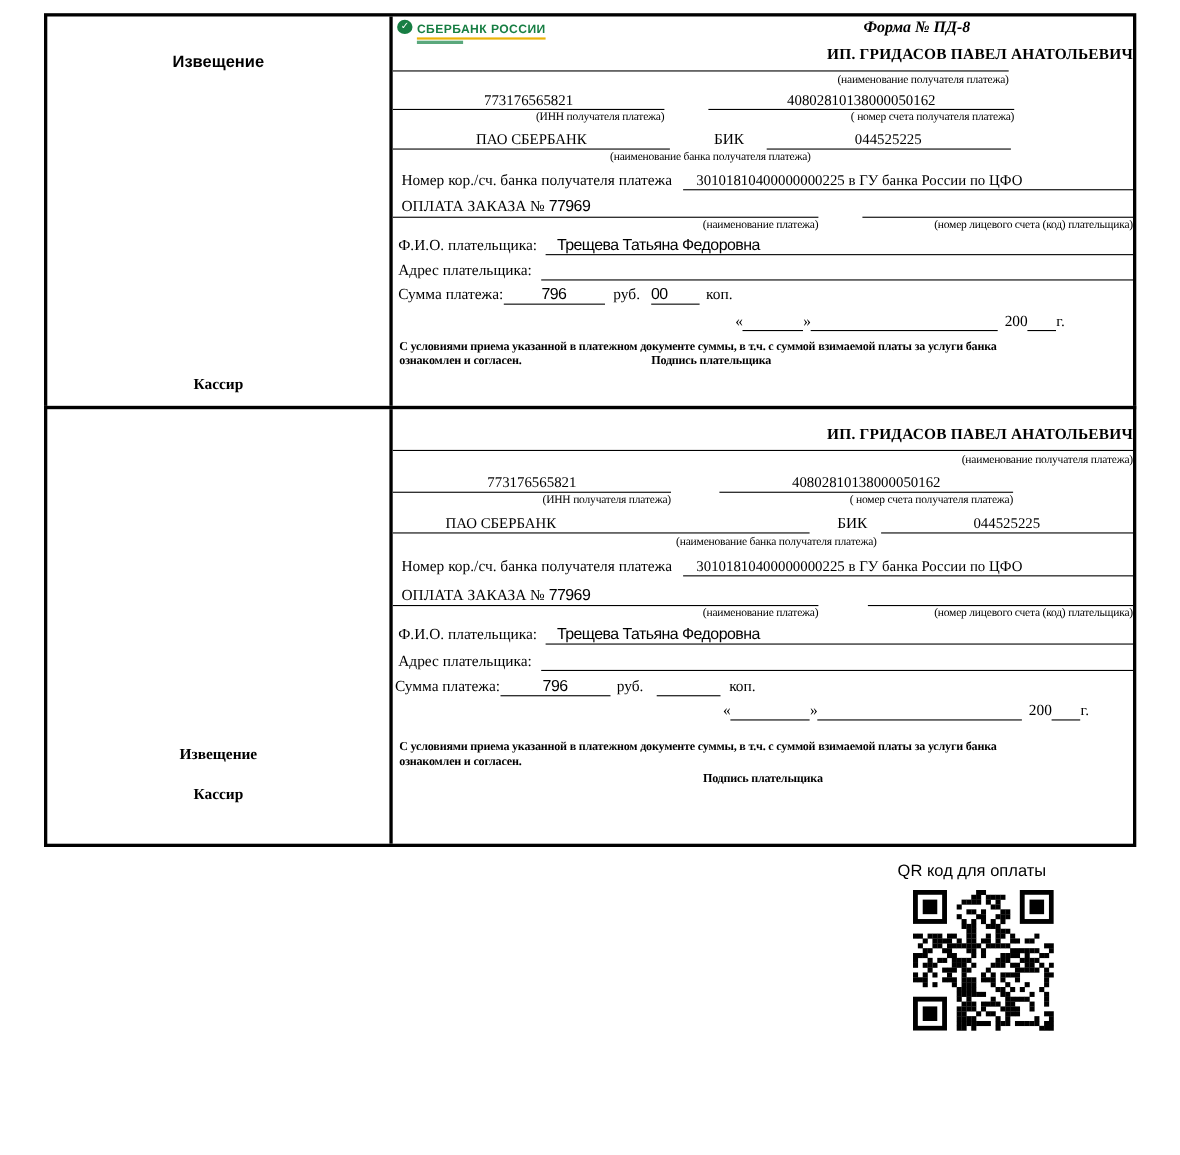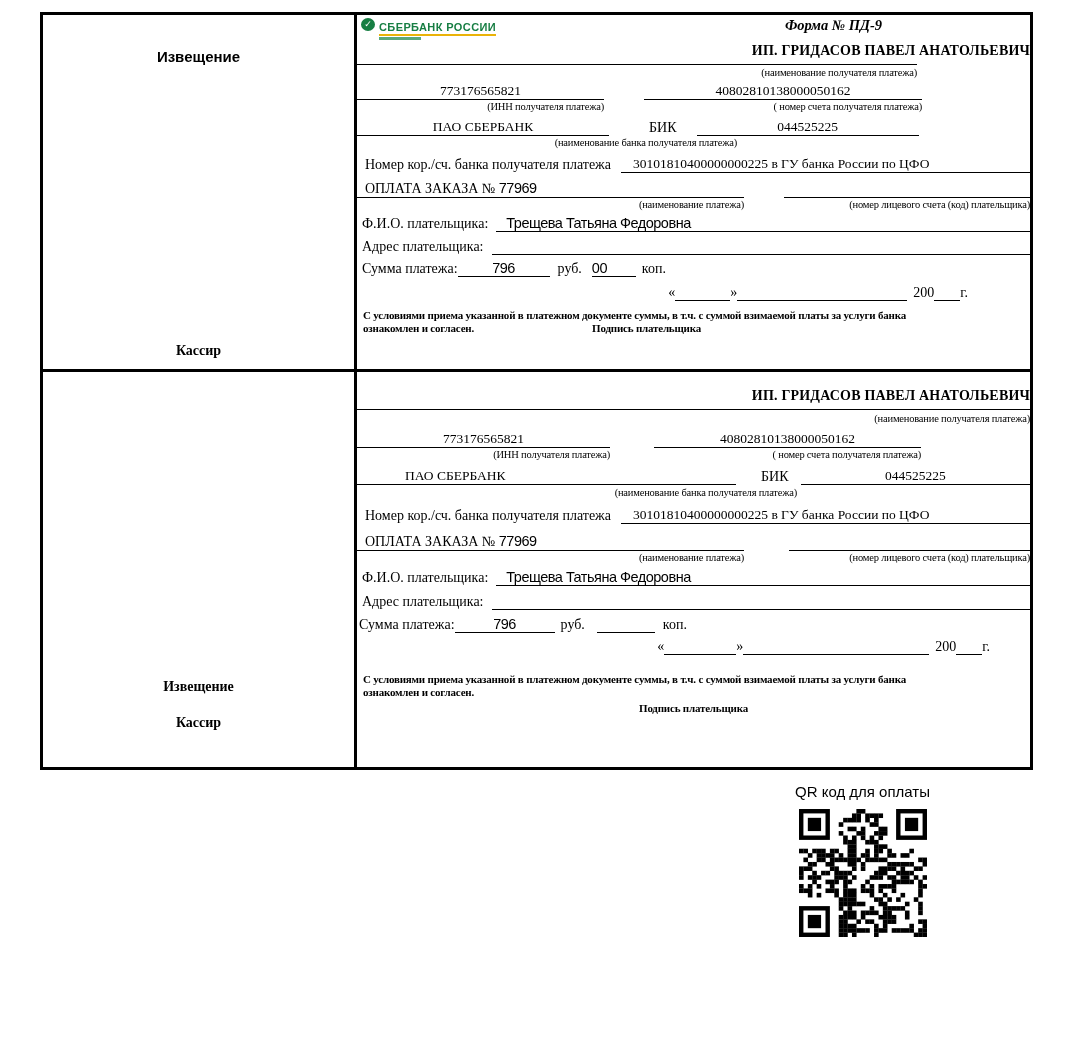--- a/index.html
+++ b/index.html
@@ -35,21 +35,21 @@
 
   .logo { display: flex; align-items: flex-start; padding-left: 4px; }
   .logo-icon { width: 14px; height: 13px; background: #177e43; border-radius: 50%;
                display: inline-flex; align-items: center; justify-content: center; margin-top: 1px; }
   .logo-icon .check { color: #fff; font-size: 9px; line-height: 1; font-family: "DejaVu Sans", sans-serif; }
   .logo-text { color: #177e43; font-weight: bold; font-size: 11px; letter-spacing: 0.4px;
                border-bottom: 2px solid #eab308; line-height: 1.15; display: inline-block;
                font-family: "Liberation Sans", "DejaVu Sans", sans-serif; }
   .logo-sub { display: block; height: 3px; width: 42px; background: #5aa87c; margin-top: 1px; }
 
-  .qr-block { position: absolute; left: 785px; top: 783px; width: 155px; text-align: center; }
+  .qr-block { position: absolute; left: 816px; top: 783px; width: 155px; text-align: left; }
   .qr-label { font-size: 15px; white-space: nowrap; }
   .qr-svg { display: block; margin: 9px auto 0 auto; }
 </style>
 </head>
 <body>
 
 <div class="sheet">
 
   <div class="coupon c1">
     <div class="side">
@@ -62,21 +62,21 @@
       <div class="row" style="height:24px; align-items:flex-start;">
         <div class="logo">
           <span class="logo-icon">
               <span class="check">✓</span>
             </span>
           <span style="margin-left:4px;">
             <span class="logo-text">СБЕРБАНК РОССИИ</span>
             <span class="logo-sub"></span>
           </span>
         </div>
-        <div class="form-no">Форма № ПД-9</div>
+        <div class="form-no">Форма № ПД-8</div>
       </div>
 
       <div class="title" style="margin-top:2px;">ИП. ГРИДАСОВ ПАВЕЛ АНАТОЛЬЕВИЧ</div>
       <div class="ul" style="width:560px; height:6px;"></div>
       <div class="cap" style="width:560px; margin-top:2px;">(наименование получателя платежа)</div>
 
       <div class="row" style="margin-top:5px;">
         <div class="ul val" style="width:247px;">773176565821</div>
         <div class="ul val" style="width:278px; margin-left:40px;">40802810138000050162</div>
       </div>

